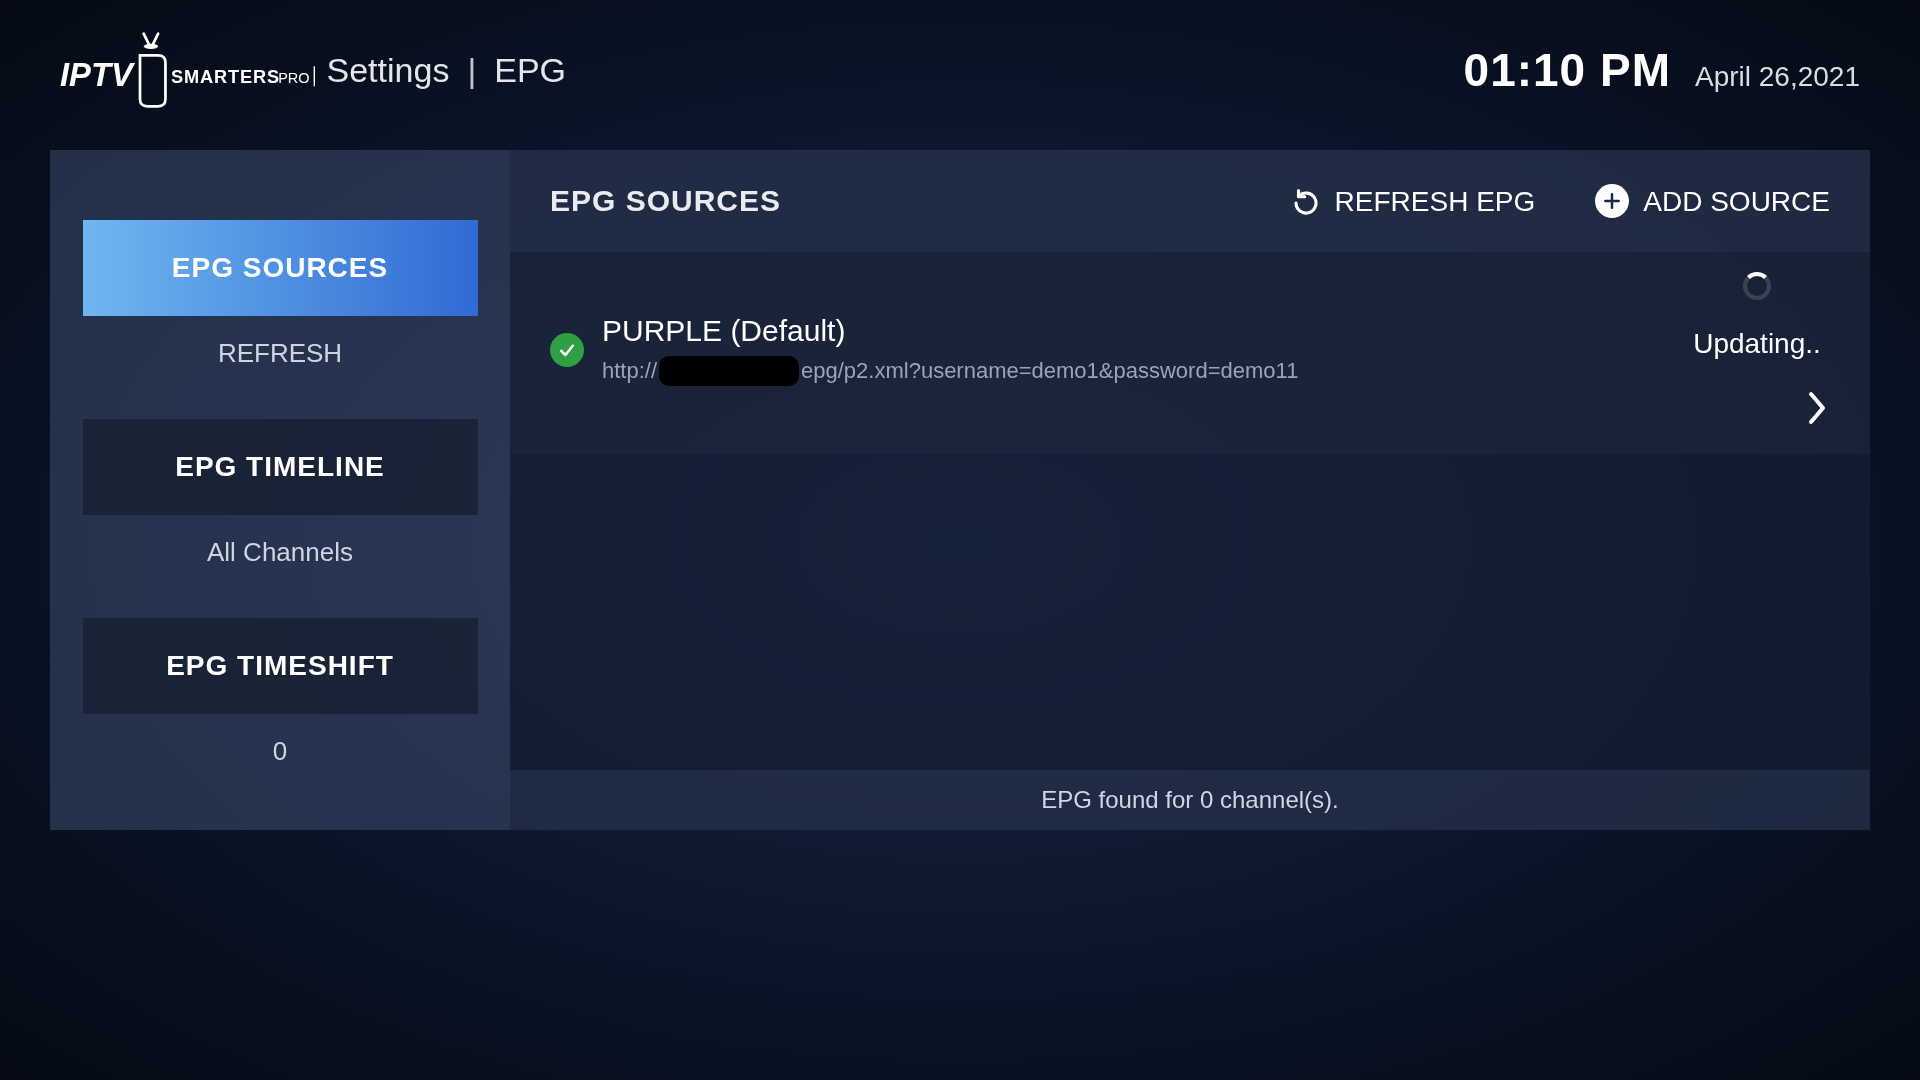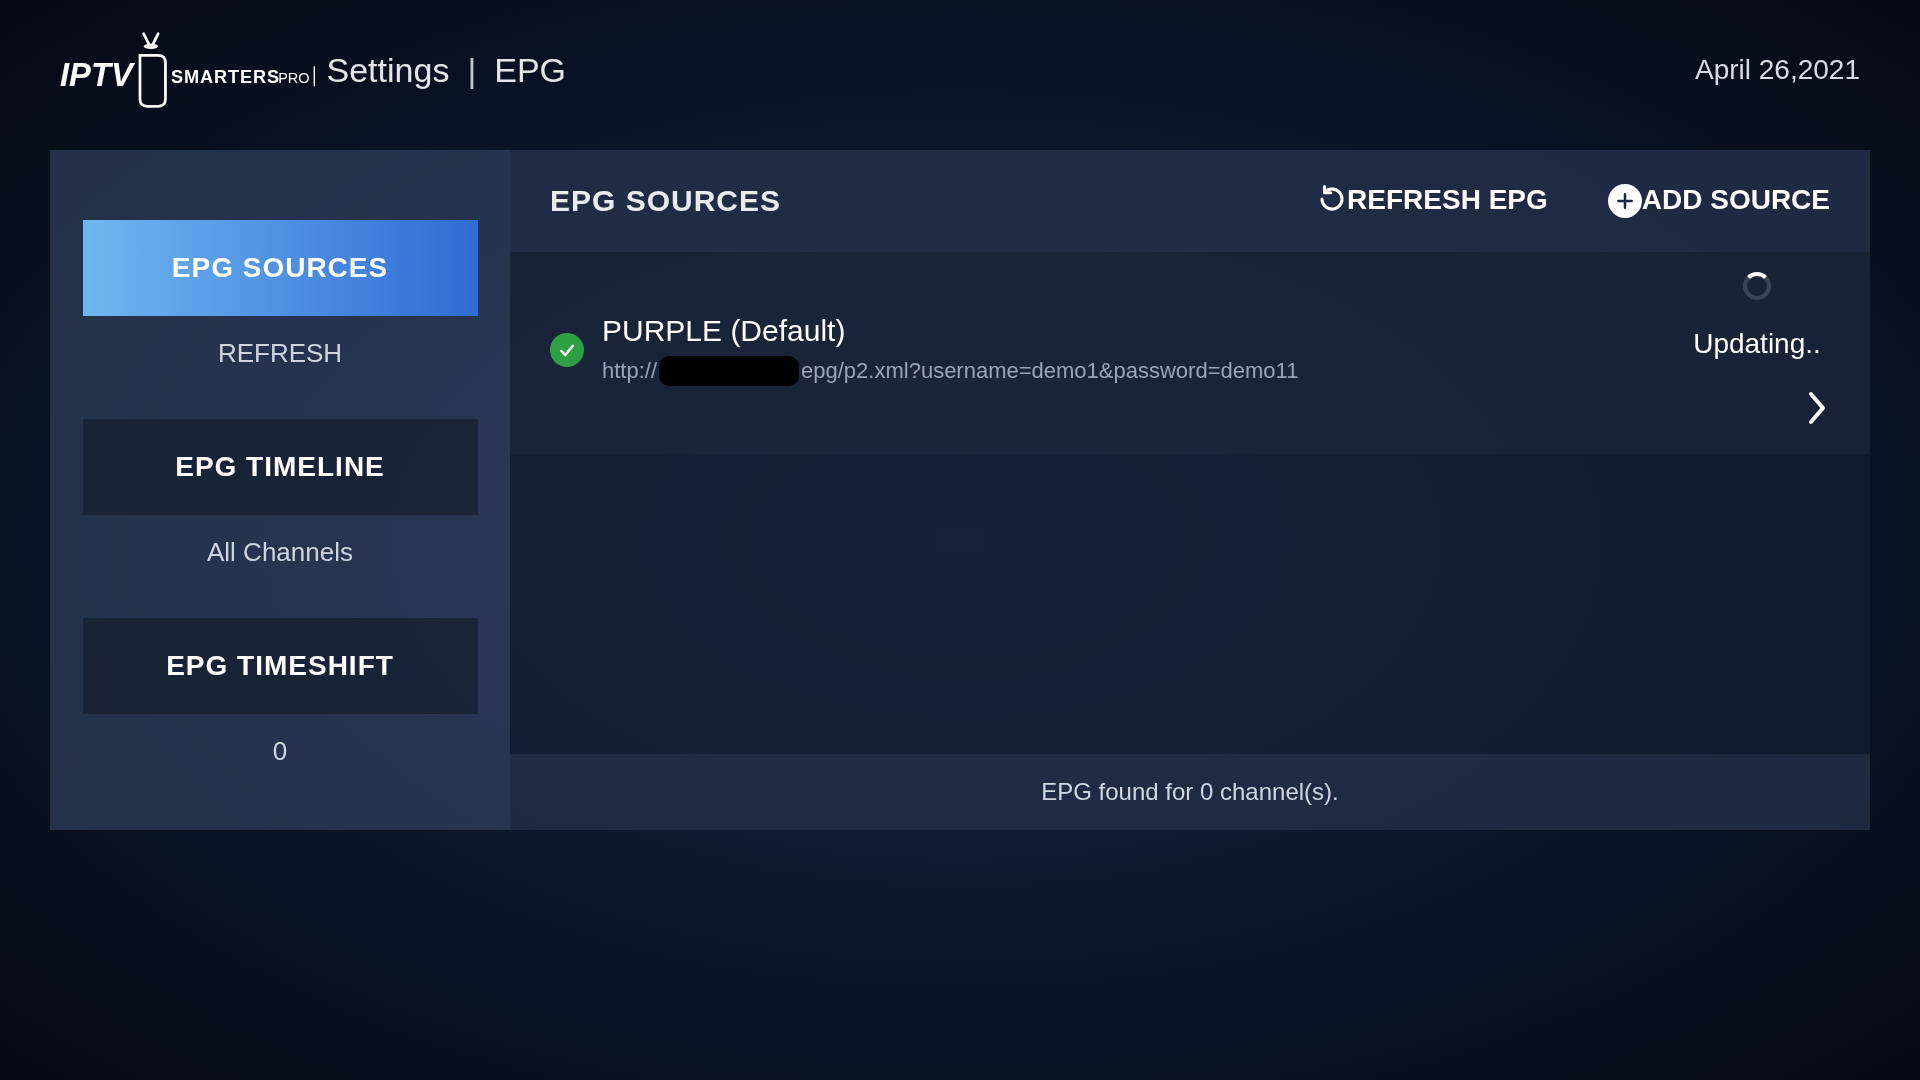--- a/index.html
+++ b/index.html
@@ -134,23 +134,24 @@
 }
 
 .header-actions {
   margin-left: auto;
   display: flex;
   gap: 60px;
 }
 
 .action-btn {
   display: flex;
-  align-items: flex-start;
+  align-items: flex-end;
+  gap: 14px;
   font-size: 28px;
-  font-weight: 700;
+  font-weight: 400;
   cursor: pointer;
   color: #ffffff;
 }
 
 .icon-circle {
   width: 34px;
   height: 34px;
   border-radius: 50%;
   background: #ffffff;
   display: flex;
@@ -224,21 +225,21 @@
 .status-text {
   font-size: 28px;
 }
 
 .chevron {
   margin-left: 120px;
 }
 
 .content-footer {
   margin-top: auto;
-  height: 76px;
+  height: 60px;
   background: rgba(42, 54, 80, 0.55);
   display: flex;
   align-items: center;
   justify-content: center;
   font-size: 24px;
   color: #d0d6e2;
 }
 </style>
 </head>
 <body>
@@ -263,20 +264,21 @@
       <text x="240" y="58" font-family="Arial" font-weight="400" font-size="16" fill="#ffffff">PRO</text>
       <line x1="280" y1="40" x2="280" y2="62" stroke="#ffffff" stroke-width="2"></line>
     </svg>
   </div>
   <div class="breadcrumb">
     <span>Settings</span>
     <span class="breadcrumb-sep">|</span>
     <span>EPG</span>
   </div>
   <div class="header-right">
+    <span class="time">01:10 PM</span>
     <span class="date">April 26,2021</span>
   </div>
 </div>
 
 <div class="main">
 
   <div class="sidebar">
     <div class="side-item">
       <div class="side-item-button active">
         <span>EPG SOURCES</span>

